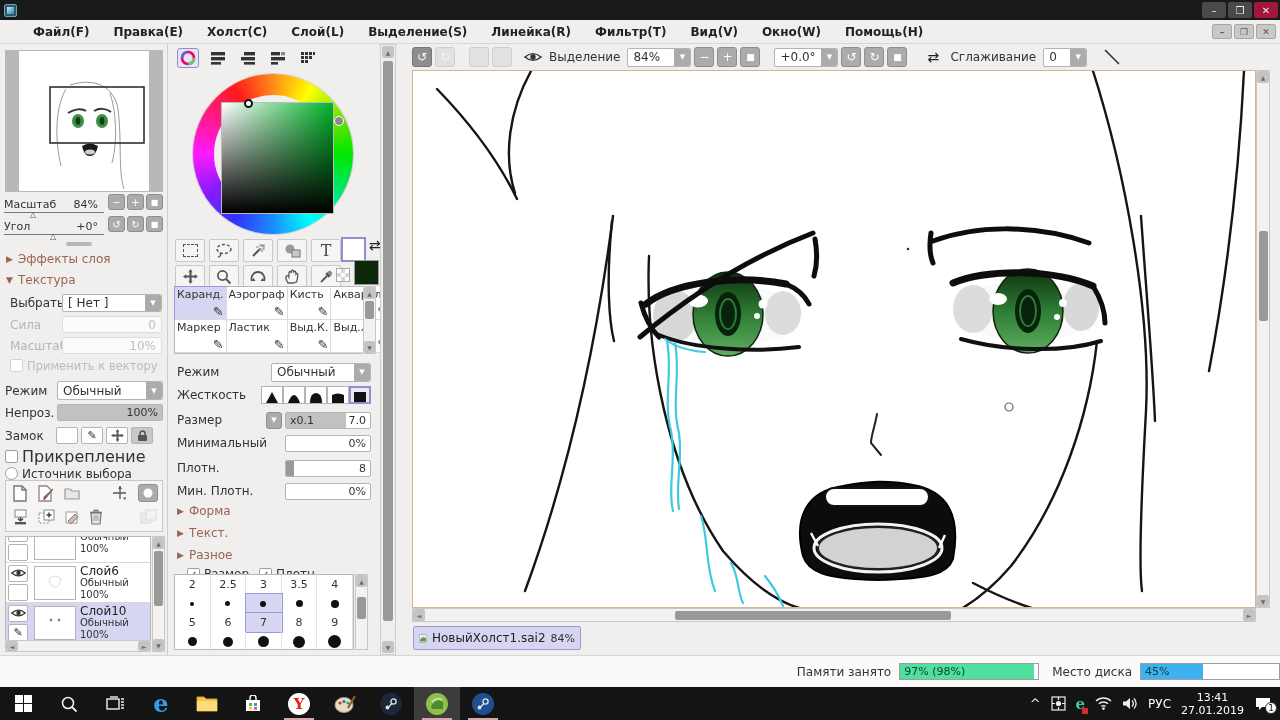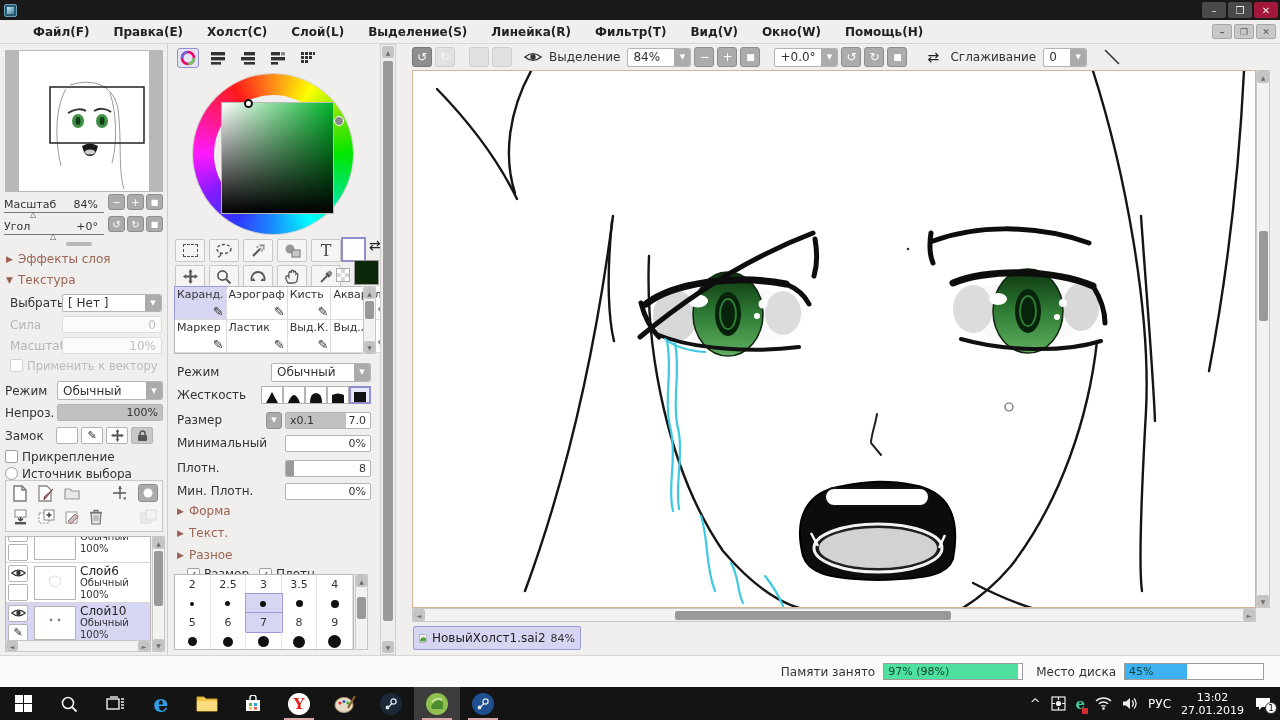--- a/index.html
+++ b/index.html
@@ -117,21 +117,21 @@
   #cv-vscroll { left:1256px; top:70px; width:14px; height:538px; }
   #cv-hscroll { left:412px; top:608px; width:844px; height:14px; background:#f3f2f1; border:1px solid #c9c8c6; }
 
   
   #doc-tab { left:413px; top:626px; width:168px; height:24px; background:#d6d6f2; border:1px solid #9a9ad8; border-radius:2px; display:flex; align-items:center; padding:0 5px; gap:5px; }
   #doc-tab .doc-name { font-size:12px; color:#222; flex:1; }
   #doc-tab .doc-zoom { font-size:11px; }
 
   
   #statusbar { left:0; top:655px; width:1280px; height:32px; background:#fafaf9; border-top:1px solid #d8d7d5;
-    display:flex; align-items:center; justify-content:flex-end; gap:8px; padding-right:16px; }
+    display:flex; align-items:center; justify-content:flex-end; gap:8px; }
   .meter { width:140px; height:17px; border:1px solid #9f9e9c; background:#fff; position:relative; font-size:11px; }
   .meter .fill { position:absolute; left:0; top:0; bottom:0; }
   .meter .mtext { position:absolute; left:4px; top:1px; color:#143; }
   .sb-label { font-size:12px; }
 
   
   #taskbar { left:0; top:687px; width:1280px; height:33px; background:#141414; display:flex; align-items:stretch; color:#fff; }
   .tb-slot { width:46px; display:flex; align-items:center; justify-content:center; position:relative; }
   .tb-slot.active { background:#3c3c3c; }
   .tb-underline { position:absolute; bottom:0; left:8px; right:8px; height:2px; background:#d9a7a7; }
@@ -284,21 +284,21 @@
       <span class="l-toggle" style="width:22px; background:#c9c8c6;">
         <svg width="11" height="12" viewBox="0 0 11 12">
             <rect x="1" y="5" width="9" height="6" rx="1" fill="#555"></rect>
             <path d="M3 5 V3.5 A2.5 2.5 0 0 1 8 3.5 V5" stroke="#555" stroke-width="1.5" fill="none"></path>
           </svg>
       </span>
     </div>
 
     <div class="abs t-row" style="left:5px; width:158px; top:402px; gap:4px;">
       <span class="chk"></span>
-      <span style="font-size:12px;">Прикрепление</span>
+      <span style="font-size:16px;">Прикрепление</span>
     </div>
     <div class="abs t-row" style="left:5px; width:158px; top:419px; gap:4px;">
       <span class="radio"></span>
       <span style="font-size:12px;">Источник выбора</span>
     </div>
 
     <div id="layer-toolbar" class="abs">
       <span class="lt-icon" style="left:4px; top:3px;">
         <svg width="14" height="17" viewBox="0 0 14 17">
             <path d="M1 1 H9 L13 5 V16 H1 Z" fill="#fff" stroke="#777" stroke-width="1.4"></path>
@@ -989,21 +989,21 @@
           </svg>
       </span>
       <span class="tray-ico">
         <svg width="16" height="13" viewBox="0 0 16 13">
             <path d="M1 4.5 H4 L8 1 V12 L4 8.5 H1 Z" fill="#eee"></path>
             <path d="M10 3.5 A4.5 4.5 0 0 1 10 9.5 M12 1.5 A7 7 0 0 1 12 11.5" fill="none" stroke="#eee" stroke-width="1.3"></path>
           </svg>
       </span>
       <span style="font-size:12px;">РУС</span>
       <span id="clock">
-        <div>13:02</div>
+        <div>13:41</div>
         <div>27.01.2019</div>
       </span>
       <span class="tray-ico" style="position:relative;">
         <svg width="18" height="16" viewBox="0 0 18 16">
             <path d="M2 2 H16 V11 H8 L5 14 V11 H2 Z" fill="#fff"></path>
           </svg>
         <span style="position:absolute; right:-5px; bottom:-2px; width:12px; height:12px; border-radius:50%; background:#fff; border:1px solid #333; color:#111; font-size:9px; display:flex; align-items:center; justify-content:center;">1</span>
       </span>
     </span>
   </div>

